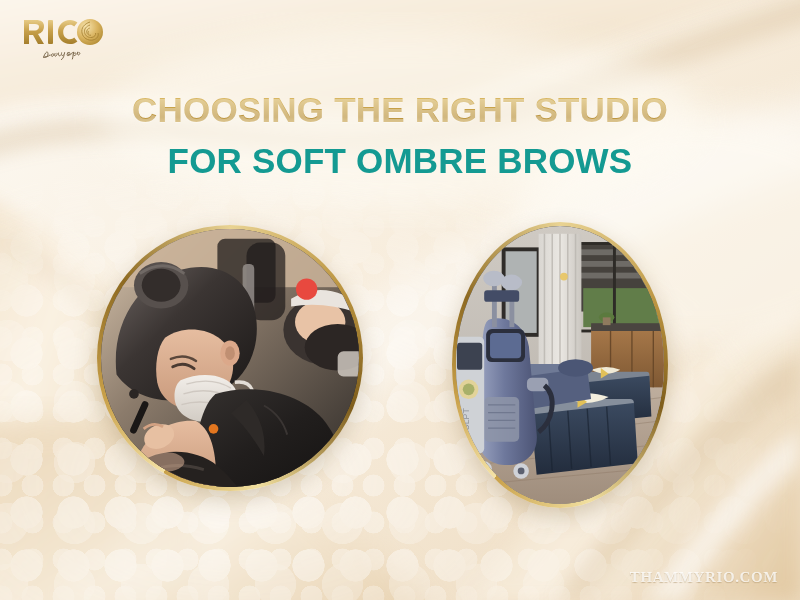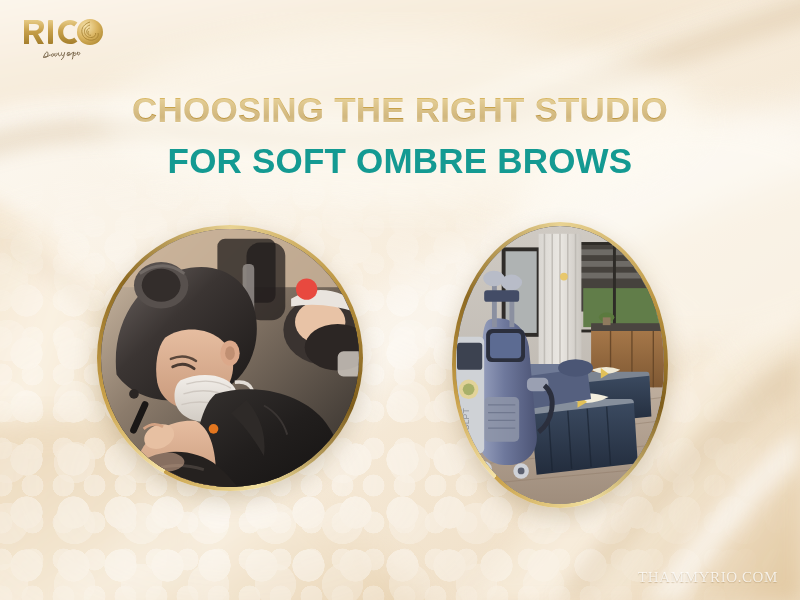--- a/index.html
+++ b/index.html
@@ -87,21 +87,21 @@
   .ring-inner svg{ display:block; width:100%; height:100%; }
 
   #photo-left  { left:97px;  top:225px; width:266px; height:266px; }
   #photo-right { left:452px; top:222px; width:216px; height:286px; }
 
   
   .watermark{
     position:absolute; right:22px; bottom:14px;
     font-size:15px;
     letter-spacing:.6px;
-    font-weight:400;
+    font-weight:700;
     color:rgba(255,255,255,.78);
     text-shadow:0 1px 1px rgba(160,130,85,.45);
     font-family:"Liberation Serif", serif;
   }
 </style>
 </head>
 <body>
 
 <div class="stage">
 

